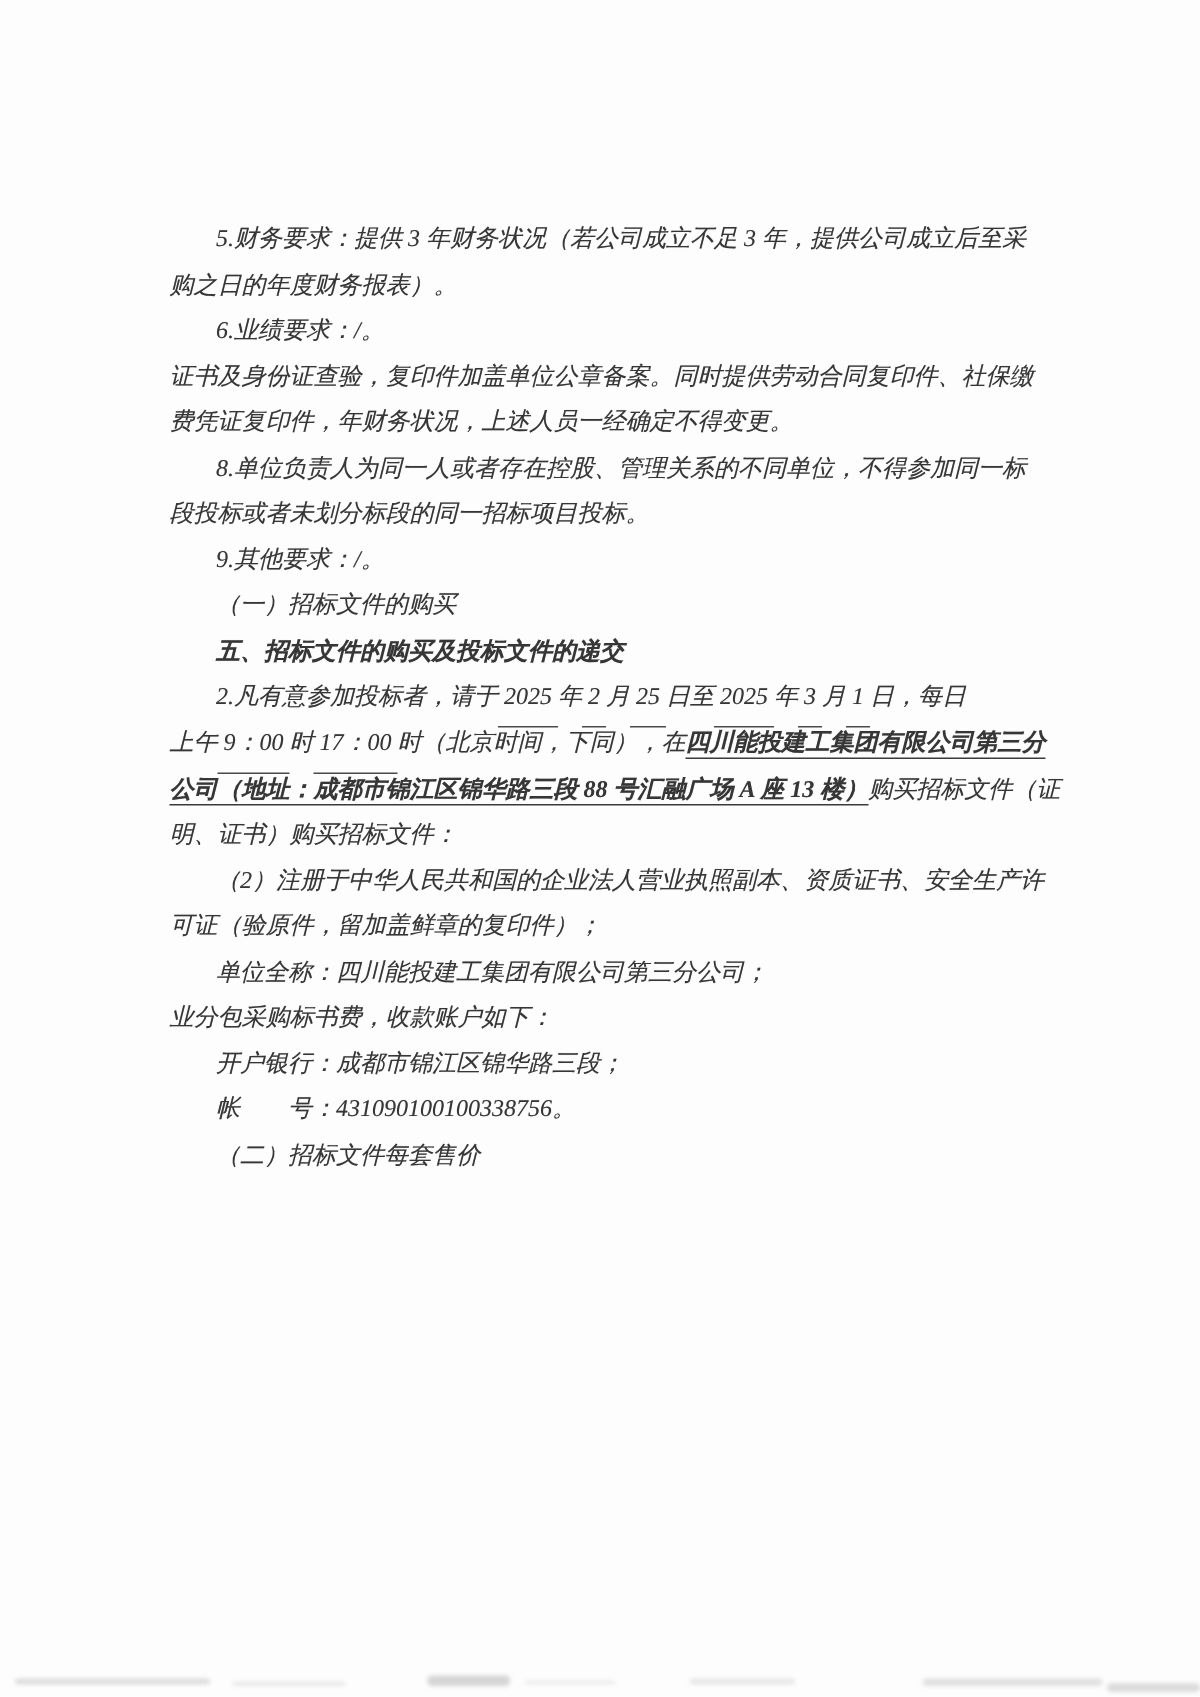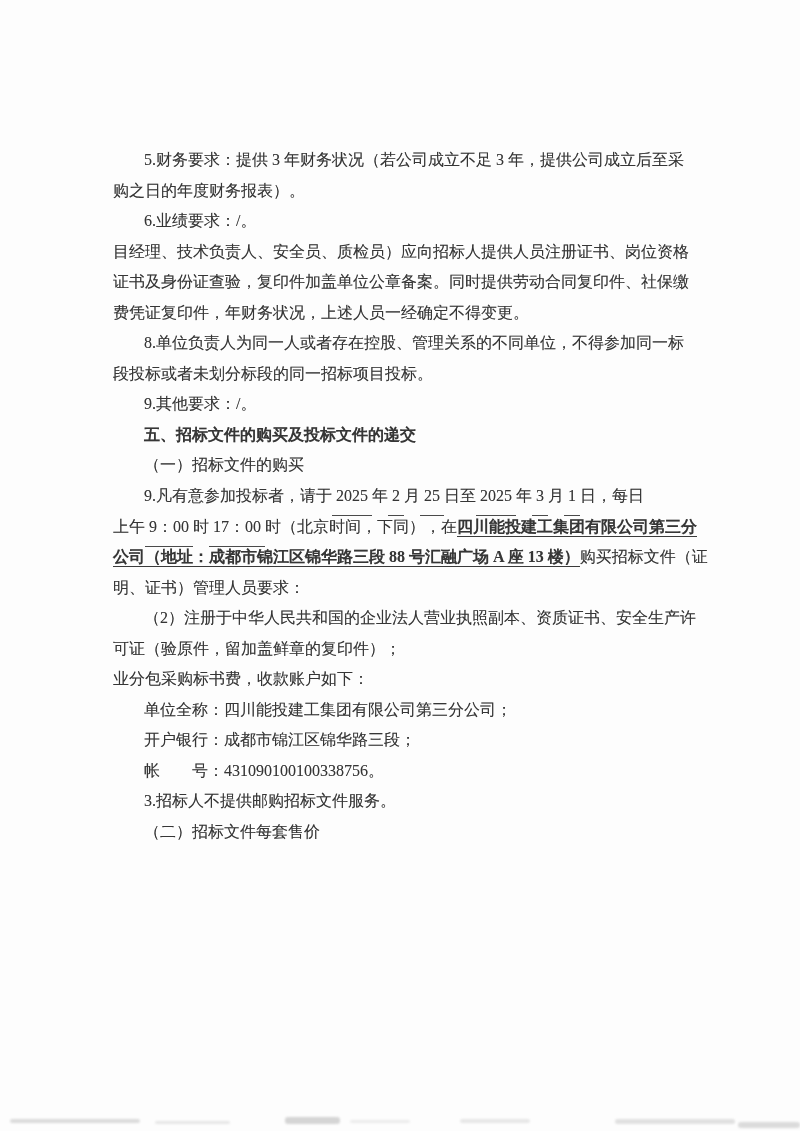--- a/index.html
+++ b/index.html
@@ -19,20 +19,21 @@
     left:113px;top:145px;
     width:585px;
     color:#363636;
     font-size:16px;
     text-shadow:0 0 0.5px rgba(80,80,80,0.45);
   }
   .line{
     height:30.55px;
     line-height:30.55px;
     white-space:pre;
+    font-style:italic;
   }
   .line.indent{padding-left:31px;}
   span.n{font-weight:normal;}
   span.b{font-weight:bold;}
   span.u{border-bottom:1.3px solid #4a4a4a;padding-bottom:11px;}
   span.bu{font-weight:bold;border-bottom:1.6px solid #3a3a3a;padding-bottom:1px;}
   .smudge{
     position:absolute;
     background:#8f8f8f;
     filter:blur(1.3px);
@@ -47,39 +48,37 @@
   .s7{left:738px;top:1122px;width:62px;height:6px;opacity:.30;}
 </style>
 </head>
 <body>
 
 <div class="page">
   <div class="doc-body" id="doc-body">
       <div class="line indent"><span class="n">5.财务要求：提供 3 年财务状况（若公司成立不足 3 年，提供公司成立后至采</span></div>
       <div class="line"><span class="n">购之日的年度财务报表）。</span></div>
       <div class="line indent"><span class="n">6.业绩要求：/。</span></div>
-      <div class="line"><span class="n">目经理、技术负责人、安全员、质检员）应向招标人提供人员注册证书、岗位资格</span></div>
       <div class="line"><span class="n">证书及身份证查验，复印件加盖单位公章备案。同时提供劳动合同复印件、社保缴</span></div>
       <div class="line"><span class="n">费凭证复印件，年财务状况，上述人员一经确定不得变更。</span></div>
       <div class="line indent"><span class="n">8.单位负责人为同一人或者存在控股、管理关系的不同单位，不得参加同一标</span></div>
       <div class="line"><span class="n">段投标或者未划分标段的同一招标项目投标。</span></div>
       <div class="line indent"><span class="n">9.其他要求：/。</span></div>
+      <div class="line indent"><span class="n">（一）招标文件的购买</span></div>
       <div class="line indent"><span class="b">五、招标文件的购买及投标文件的递交</span></div>
-      <div class="line indent"><span class="n">（一）招标文件的购买</span></div>
-      <div class="line indent"><span class="n">9.凡有意参加投标者，请于</span><span class="u"> 2025 </span><span class="n">年</span><span class="u"> 2 </span><span class="n">月</span><span class="u"> 25 </span><span class="n">日至</span><span class="u"> 2025 </span><span class="n">年</span><span class="u"> 3 </span><span class="n">月</span><span class="u"> 1 </span><span class="n">日，每日</span></div>
+      <div class="line indent"><span class="n">2.凡有意参加投标者，请于</span><span class="u"> 2025 </span><span class="n">年</span><span class="u"> 2 </span><span class="n">月</span><span class="u"> 25 </span><span class="n">日至</span><span class="u"> 2025 </span><span class="n">年</span><span class="u"> 3 </span><span class="n">月</span><span class="u"> 1 </span><span class="n">日，每日</span></div>
       <div class="line"><span class="n">上午</span><span class="u"> 9：00 </span><span class="n">时</span><span class="u"> 17：00 </span><span class="n">时（北京时间，下同），在</span><span class="bu">四川能投建工集团有限公司第三分</span></div>
       <div class="line"><span class="bu">公司（地址：成都市锦江区锦华路三段 88 号汇融广场 A 座 13 楼）</span><span class="n">购买招标文件（证</span></div>
-      <div class="line"><span class="n">明、证书）管理人员要求：</span></div>
+      <div class="line"><span class="n">明、证书）购买招标文件：</span></div>
       <div class="line indent"><span class="n">（2）注册于中华人民共和国的企业法人营业执照副本、资质证书、安全生产许</span></div>
       <div class="line"><span class="n">可证（验原件，留加盖鲜章的复印件）；</span></div>
+      <div class="line indent"><span class="n">单位全称：四川能投建工集团有限公司第三分公司；</span></div>
       <div class="line"><span class="n">业分包采购标书费，收款账户如下：</span></div>
-      <div class="line indent"><span class="n">单位全称：四川能投建工集团有限公司第三分公司；</span></div>
       <div class="line indent"><span class="n">开户银行：成都市锦江区锦华路三段；</span></div>
       <div class="line indent"><span class="n">帐　　号：431090100100338756。</span></div>
-      <div class="line indent"><span class="n">3.招标人不提供邮购招标文件服务。</span></div>
       <div class="line indent"><span class="n">（二）招标文件每套售价</span></div>
     </div>
   <div class="smudge s1"></div>
   <div class="smudge s2"></div>
   <div class="smudge s3"></div>
   <div class="smudge s4"></div>
   <div class="smudge s5"></div>
   <div class="smudge s6"></div>
   <div class="smudge s7"></div>
 </div>

